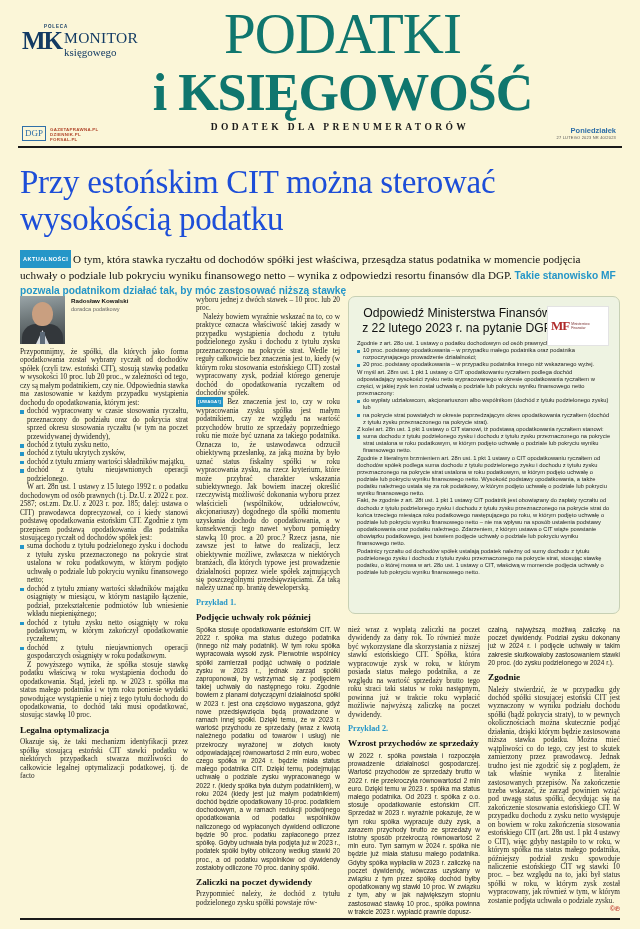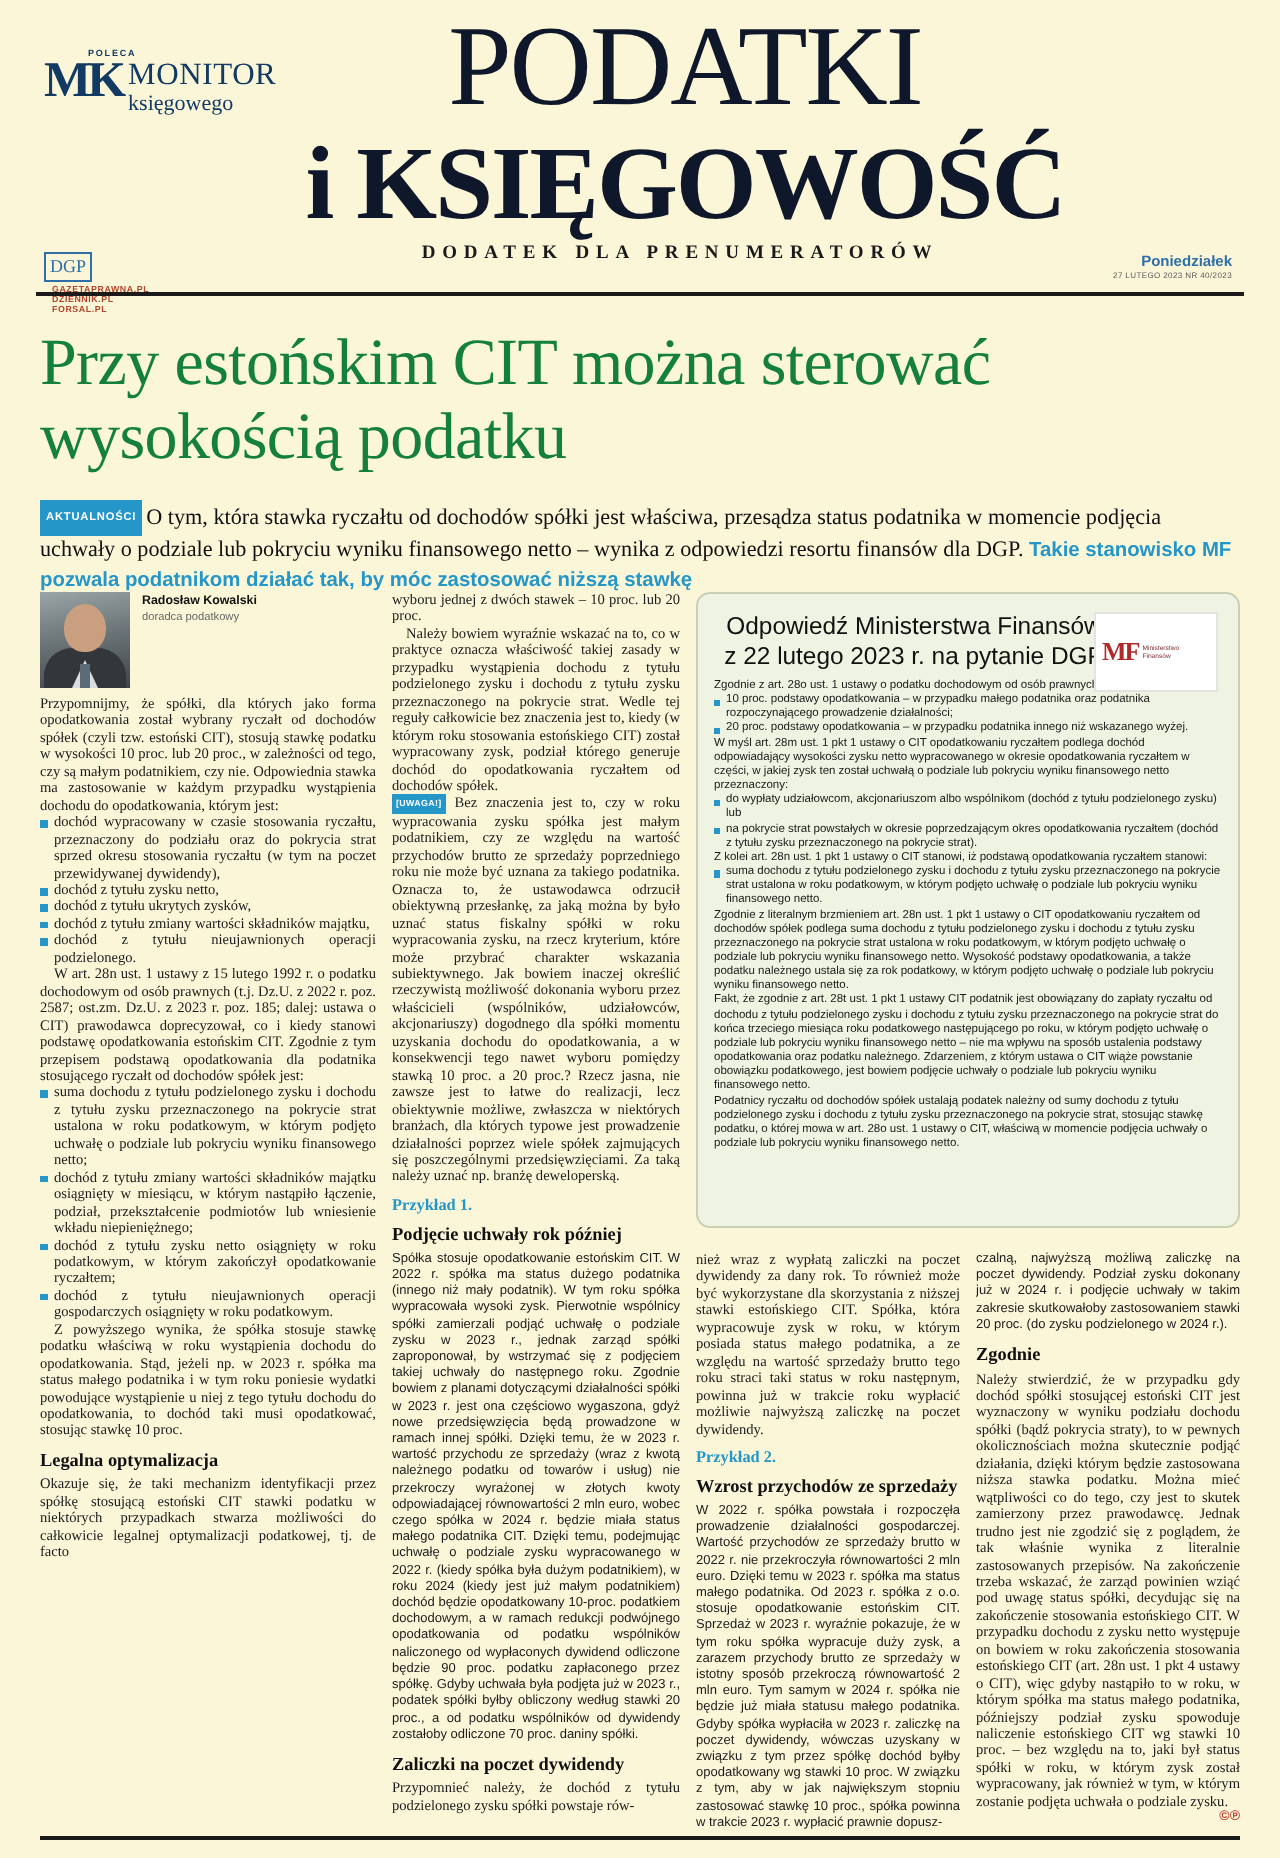--- a/index.html
+++ b/index.html
@@ -73,21 +73,21 @@
     color: #123a63;
     margin-top: 1px;
   }
 
   .big-title {
     position: absolute;
     left: 0;
     right: 0;
     top: 8px;
     text-align: center;
-    color: #0f172a;
+    color: #0f766e;
     font-family: "Liberation Serif", serif;
     letter-spacing: -1px;
   }
   .big-title .l1 {
     font-size: 57px;
     line-height: 52px;
     font-weight: normal;
     margin-left: 45px;
   }
   .big-title .l2 {
@@ -109,21 +109,20 @@
     letter-spacing: 3.4px;
     margin-left: 40px;
   }
 
   .dgp-block {
     position: absolute;
     left: 22px;
     top: 126px;
     display: flex;
     align-items: flex-start;
-    flex-direction: column;
   }
   .dgp-mark {
     border: 1px solid #2f6fa8;
     color: #2f6fa8;
     font-family: "Liberation Serif", serif;
     font-size: 9px;
     line-height: 11px;
     padding: 1px 2px;
     letter-spacing: 0px;
   }
@@ -165,21 +164,21 @@
     border-top: 2.5px solid #1a1a1a;
   }
 
   
   .headline {
     margin: 14px 20px 0 20px;
     font-family: "Liberation Serif", serif;
     font-size: 33px;
     line-height: 37px;
     font-weight: normal;
-    color: #15803d;
+    color: #1d4ed8;
     letter-spacing: -0.3px;
   }
   .lead {
     margin: 12px 20px 0 20px;
     font-family: "Liberation Serif", serif;
     font-size: 11.1px;
     line-height: 14.4px;
     color: #111;
   }
   .tag-aktualnosci {

